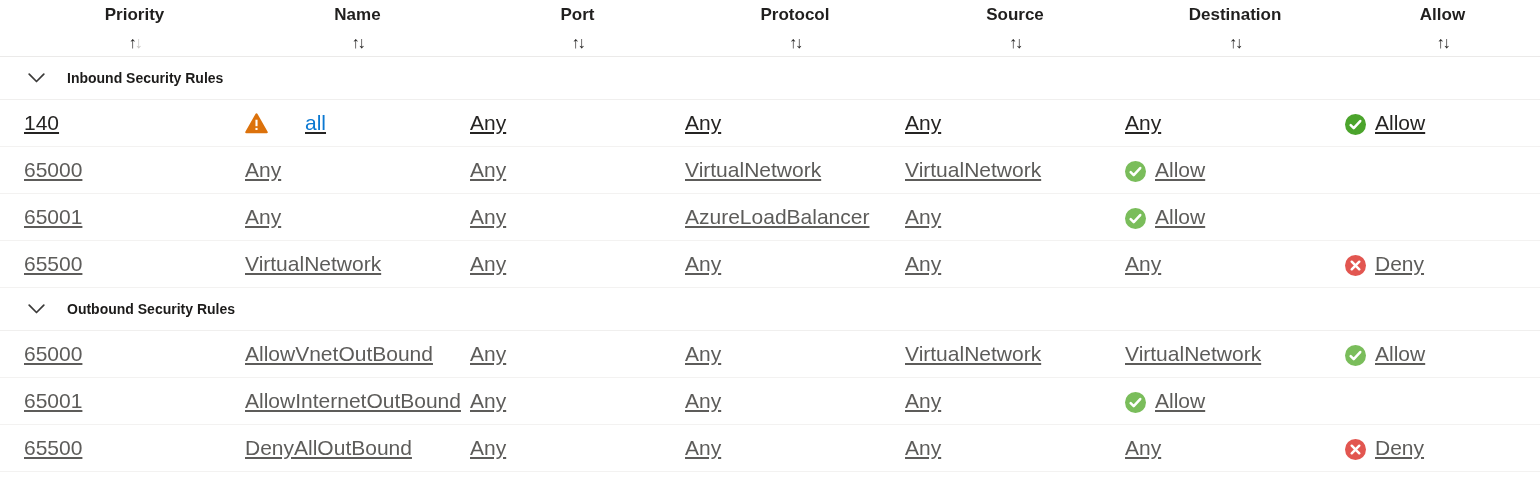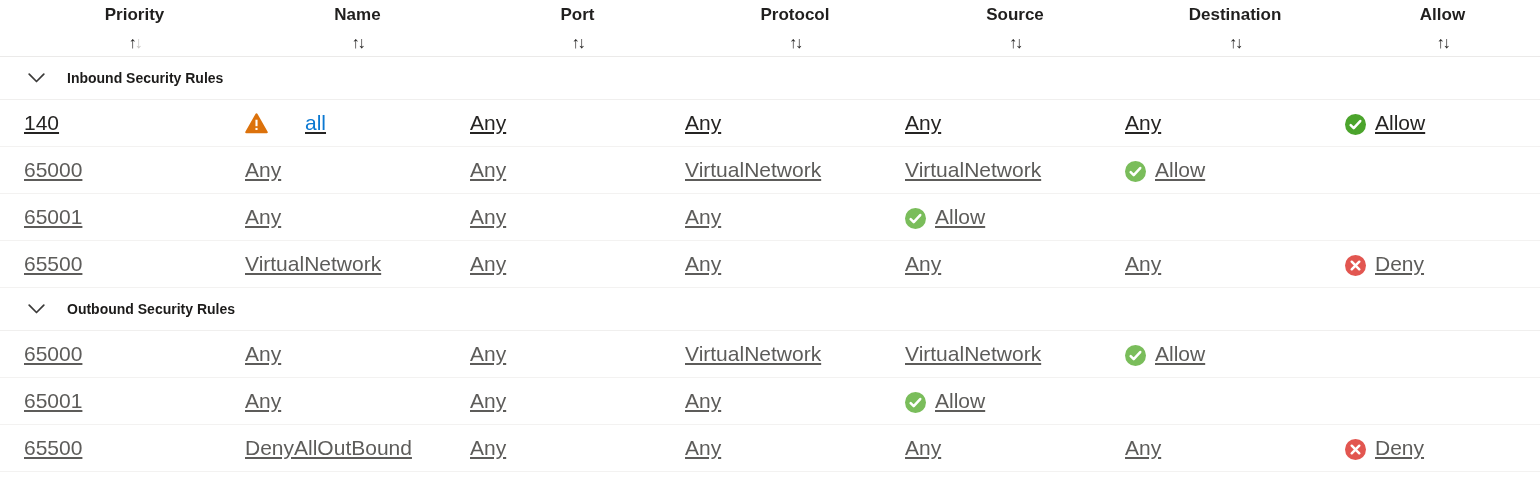--- a/index.html
+++ b/index.html
@@ -210,20 +210,21 @@
               <path d="M5.4 10.6l2.9 2.9 6.2-6.8" stroke="#fff" stroke-width="2.4" fill="none" stroke-linecap="round" stroke-linejoin="round"></path>
             </svg>
           </span>
       <span class="action-text">Allow</span>
     </div>
   </div>
       <div class="row data-row">
     <div class="cell c-priority">65001</div>
     <div class="cell c-port">Any</div>
     <div class="cell c-protocol">Any</div>
+    <div class="cell c-source">AzureLoadBalancer</div>
     <div class="cell c-destination">Any</div>
     <div class="cell c-action">
       <span class="action-icon">
             <svg width="21" height="21" viewBox="0 0 20 20">
               <circle cx="10" cy="10" r="10" fill="#7abd5b"></circle>
               <path d="M5.4 10.6l2.9 2.9 6.2-6.8" stroke="#fff" stroke-width="2.4" fill="none" stroke-linecap="round" stroke-linejoin="round"></path>
             </svg>
           </span>
       <span class="action-text">Allow</span>
     </div>
@@ -251,36 +252,44 @@
       <div class="section-row">
     <span class="chevron">
           <svg width="17" height="10" viewBox="0 0 17 10">
             <path d="M1.2 1.2l7.3 7.3 7.3-7.3" fill="none" stroke="#3b3a39" stroke-width="1.7" stroke-linecap="round" stroke-linejoin="round"></path>
           </svg>
         </span>
     <span class="section-title">Outbound Security Rules</span>
   </div>
       <div class="row data-row">
     <div class="cell c-priority">65000</div>
+    <div class="cell c-name">
+
+      <span class="name-text">AllowVnetOutBound</span>
+    </div>
     <div class="cell c-port">Any</div>
     <div class="cell c-protocol">Any</div>
     <div class="cell c-source">VirtualNetwork</div>
     <div class="cell c-destination">VirtualNetwork</div>
     <div class="cell c-action">
       <span class="action-icon">
             <svg width="21" height="21" viewBox="0 0 20 20">
               <circle cx="10" cy="10" r="10" fill="#7abd5b"></circle>
               <path d="M5.4 10.6l2.9 2.9 6.2-6.8" stroke="#fff" stroke-width="2.4" fill="none" stroke-linecap="round" stroke-linejoin="round"></path>
             </svg>
           </span>
       <span class="action-text">Allow</span>
     </div>
   </div>
       <div class="row data-row">
     <div class="cell c-priority">65001</div>
+    <div class="cell c-name">
+
+      <span class="name-text">AllowInternetOutBound</span>
+    </div>
     <div class="cell c-port">Any</div>
     <div class="cell c-protocol">Any</div>
     <div class="cell c-source">Any</div>
     <div class="cell c-action">
       <span class="action-icon">
             <svg width="21" height="21" viewBox="0 0 20 20">
               <circle cx="10" cy="10" r="10" fill="#7abd5b"></circle>
               <path d="M5.4 10.6l2.9 2.9 6.2-6.8" stroke="#fff" stroke-width="2.4" fill="none" stroke-linecap="round" stroke-linejoin="round"></path>
             </svg>
           </span>

